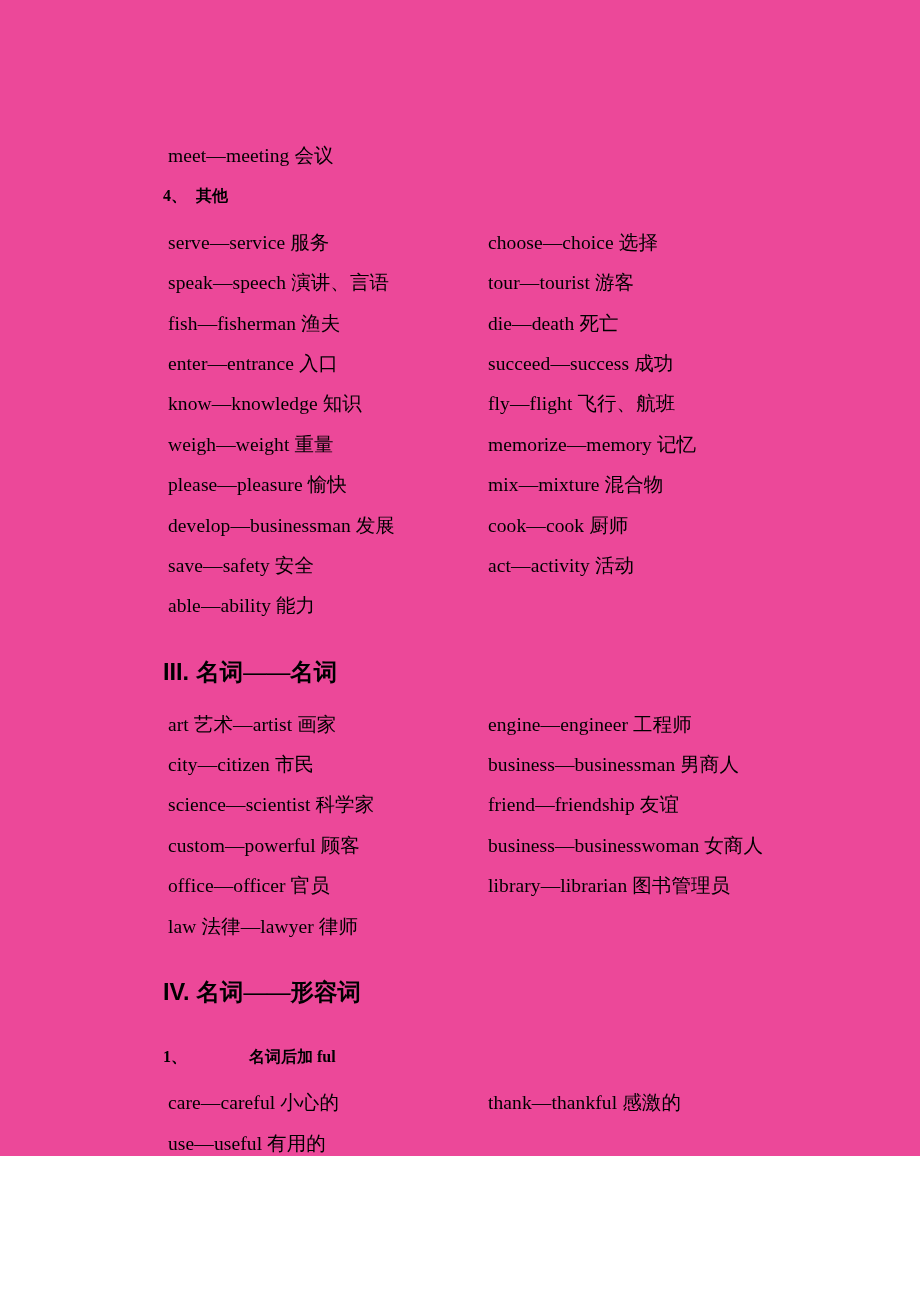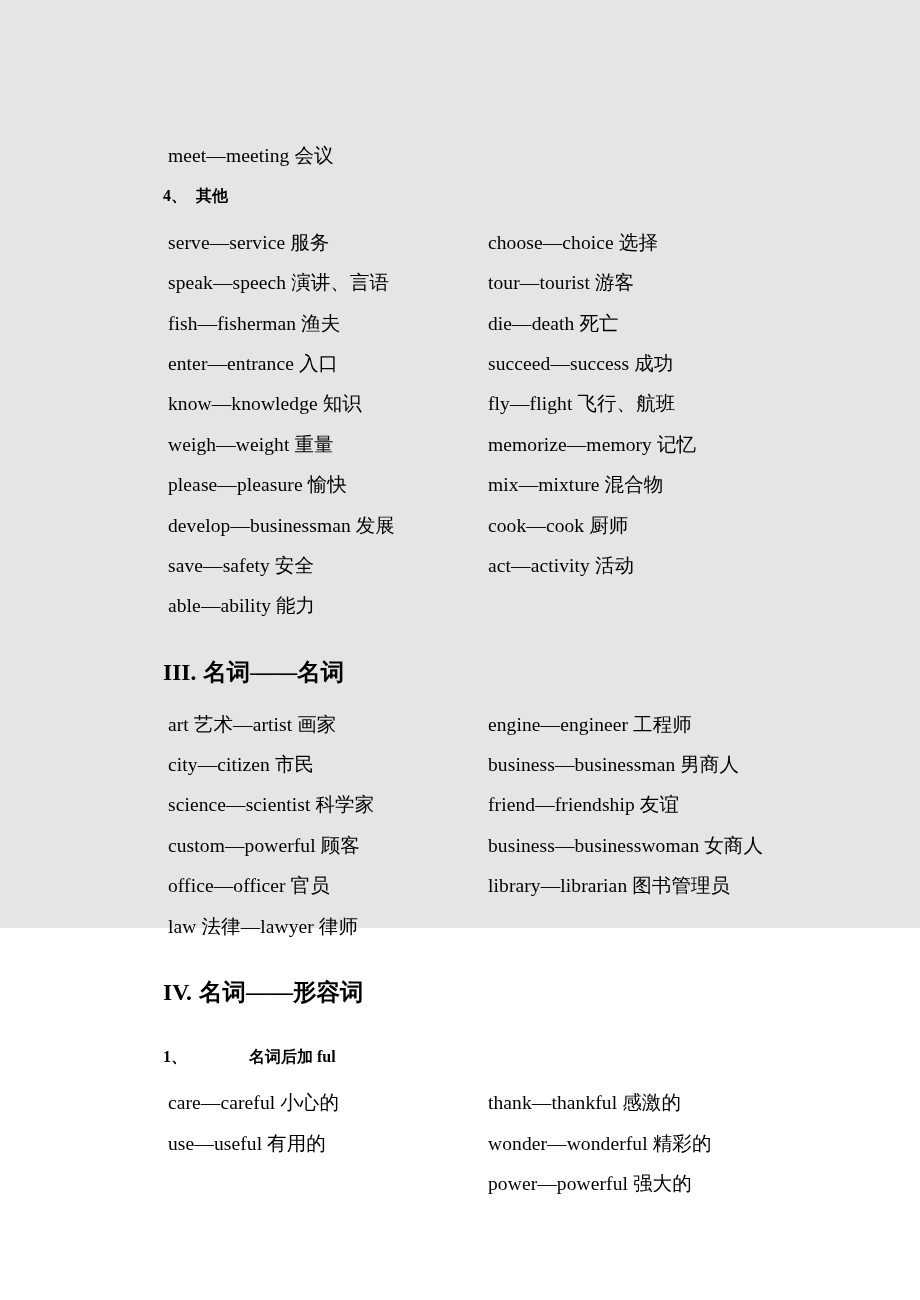--- a/index.html
+++ b/index.html
@@ -14,22 +14,22 @@
     font-family: "Liberation Serif", "DejaVu Serif", serif;
     color: #000000;
     overflow: hidden;
   }
 
   .page {
     position: absolute;
     left: 0;
     top: 0;
     width: 920px;
-    height: 928px;
-    background: #e5e5e5;
+    height: 1156px;
+    background: #ec4899;
   }
 
   
   .content {
     position: absolute;
     left: 163px;
     top: 136px;
     width: 700px;
   }
 
@@ -69,21 +69,21 @@
   
   .section-head {
     position: relative;
     height: 54px;
     line-height: 62px;
     font-size: 23.5px;
     font-weight: bold;
     white-space: nowrap;
   }
   .section-head .rnum {
-    font-family: Liberation Serif, serif;
+    font-family: Liberation Sans, sans-serif;
     text-align: right;
   }
   .section-head .sp { display: inline-block; width: 7px; }
 
   
   .sp-6  { height: 6px; }
   .sp-10 { height: 10px; }
   .sp-14 { height: 14px; }
   .sp-22 { height: 22px; }
 </style>
@@ -188,20 +188,18 @@
     </div>
 
     <div class="sp-6"></div>
 
     <div class="row">
       <span class="cell left">care—careful  小心的</span>
       <span class="cell right">thank—thankful  感激的</span>
     </div>
     <div class="row">
       <span class="cell left">use—useful  有用的</span>
-      <span class="cell right">wonder—wonderful 精彩的</span>
-    </div>
-    <div class="row">
-      <span class="cell right">power—powerful  强大的</span>
+    </div>
+    <div class="row">
     </div>
 
   </div>
 </div>
 
 </body></html>

